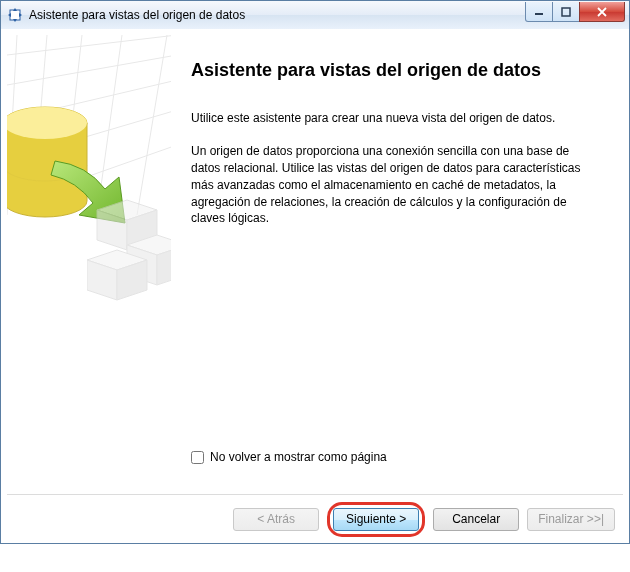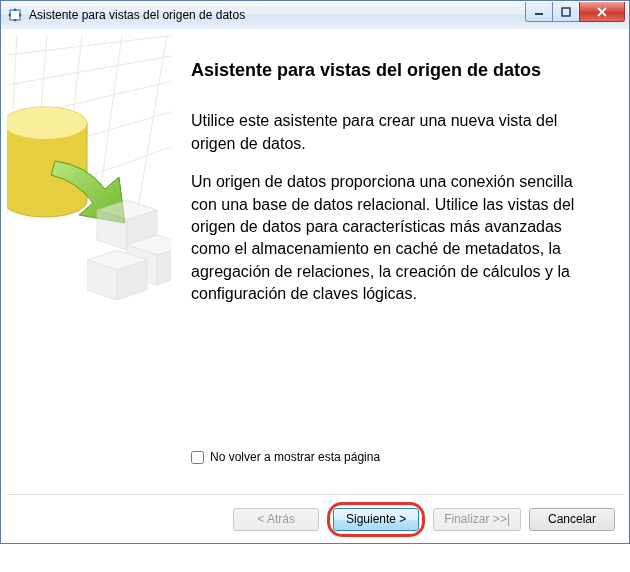--- a/index.html
+++ b/index.html
@@ -9,21 +9,21 @@
   .titlebar .title{font-size:12px;color:#000;flex:1}
   .window-controls{display:flex;height:20px;position:absolute;right:4px;top:1px}
   .win-btn{width:28px;height:20px;border:1px solid #6b8aae;border-top:none;background:linear-gradient(to bottom,#eaf3fc,#cfe3f7);display:flex;align-items:center;justify-content:center;margin-left:-1px;box-sizing:border-box}
   .win-btn:first-child{border-bottom-left-radius:3px}
   .win-btn.close{background:linear-gradient(to bottom,#f1a09a,#d54c3e 50%,#c8372f 51%,#e26b5f);border-color:#8b3a34;border-bottom-right-radius:3px;width:46px}
   .client{position:absolute;top:28px;left:0;right:0;bottom:0;background:#fff;display:flex;flex-direction:column}
   .content{flex:1;display:flex;min-height:0;padding:6px 6px 0 6px;box-sizing:border-box}
   .sidebar{width:164px;height:100%;position:relative;overflow:hidden;background:#fff}
   .main{flex:1;padding:24px 24px 10px 20px;box-sizing:border-box;display:flex;flex-direction:column}
   .heading{font-size:18px;font-weight:600;color:#000;margin:0 0 28px 0;line-height:1.3}
-  .para{font-size:16px;color:#000;margin:0 0 16px 0;line-height:1.4}
+  .para{font-size:12px;color:#000;margin:0 0 16px 0;line-height:1.4}
   .spacer{flex:1}
   .checkbox-row{display:flex;align-items:center;gap:6px;margin-bottom:20px;padding-left:0}
   .checkbox-row input{width:13px;height:13px;margin:0}
   .divider{height:1px;background:#dcdcdc;margin:0 6px}
   .button-bar{height:48px;display:flex;align-items:center;justify-content:flex-end;gap:8px;padding:0 14px;box-sizing:border-box}
   .btn{min-width:86px;height:23px;box-sizing:border-box;border:1px solid #acacac;background:linear-gradient(to bottom,#f2f2f2,#e3e3e3);font-size:12px;font-family:Liberation Sans, sans-serif;border-radius:3px;padding:0 10px;color:#000}
   .btn.disabled{color:#9b9b9b;background:linear-gradient(to bottom,#f4f4f4,#ececec);border-color:#c9c9c9}
   .btn.primary{border-color:#3c7fb1;background:linear-gradient(to bottom,#eaf6fd,#d9f0fc 50%,#bee6fd 51%,#a7d9f5)}
   .highlight-box{border:3px solid #e1352a;border-radius:15px;padding:3px;display:inline-flex}
   
@@ -116,31 +116,31 @@
         </svg>
       </div>
 
       <div class="main">
         <h1 class="heading">Asistente para vistas del origen de datos</h1>
         <p class="para">Utilice este asistente para crear una nueva vista del origen de datos.</p>
         <p class="para">Un origen de datos proporciona una conexión sencilla con una base de datos relacional. Utilice las vistas del origen de datos para características más avanzadas como el almacenamiento en caché de metadatos, la agregación de relaciones, la creación de cálculos y la configuración de claves lógicas.</p>
         <div class="spacer"></div>
         <label class="checkbox-row">
           <input type="checkbox" style="">
-          <span>No volver a mostrar esta página</span>
+          <span>No volver a mostrar como página</span>
         </label>
       </div>
 
     </div>
 
     <div class="divider"></div>
 
     <div class="button-bar">
       <button class="btn disabled" disabled="">&lt; Atrás</button>
       <span class="highlight-box">
         <button class="btn primary">Siguiente &gt;</button>
       </span>
+      <button class="btn">Cancelar</button>
       <button class="btn disabled" disabled="">Finalizar &gt;&gt;|</button>
-      <button class="btn">Cancelar</button>
     </div>
   </div>
 
 </div>
 
 </body></html>

